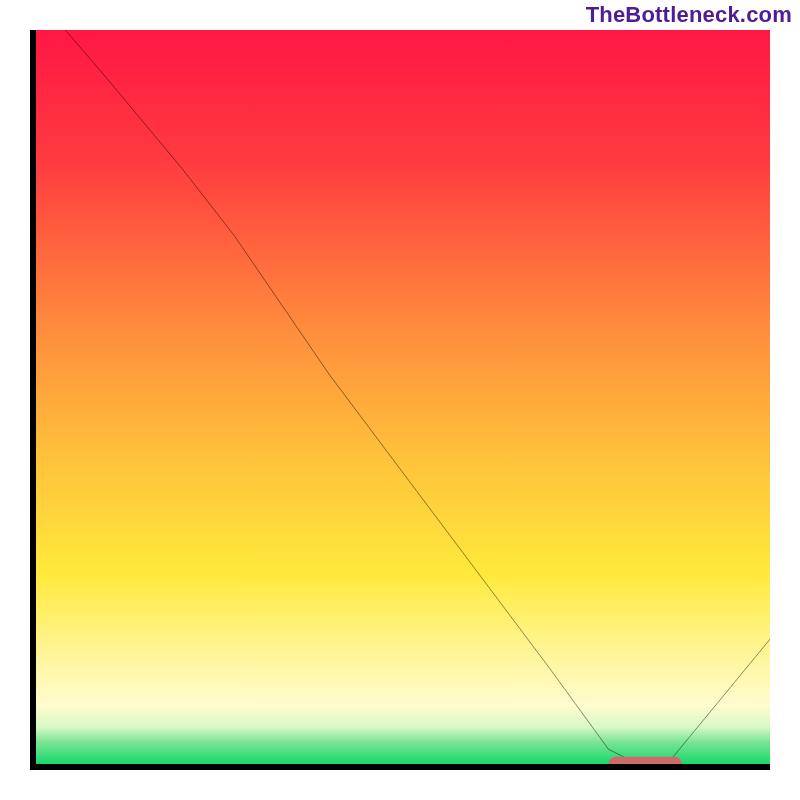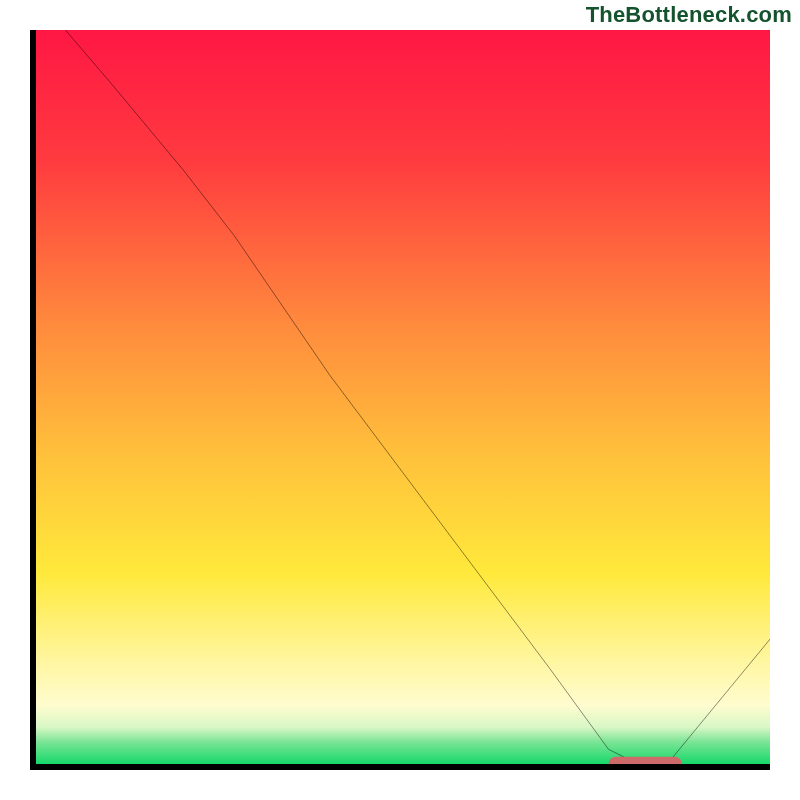--- a/index.html
+++ b/index.html
@@ -15,21 +15,21 @@
     position: relative;
     width: 800px;
     height: 800px;
   }
   .attribution {
     position: absolute;
     top: 2px;
     right: 8px;
     font-size: 22px;
     font-weight: bold;
-    color: #14532d;
+    color: #4c1d95;
     letter-spacing: 0.2px;
   }
   .plot-frame {
     position: absolute;
     left: 30px;
     top: 30px;
     width: 740px;
     height: 740px;
     box-sizing: border-box;
   }

